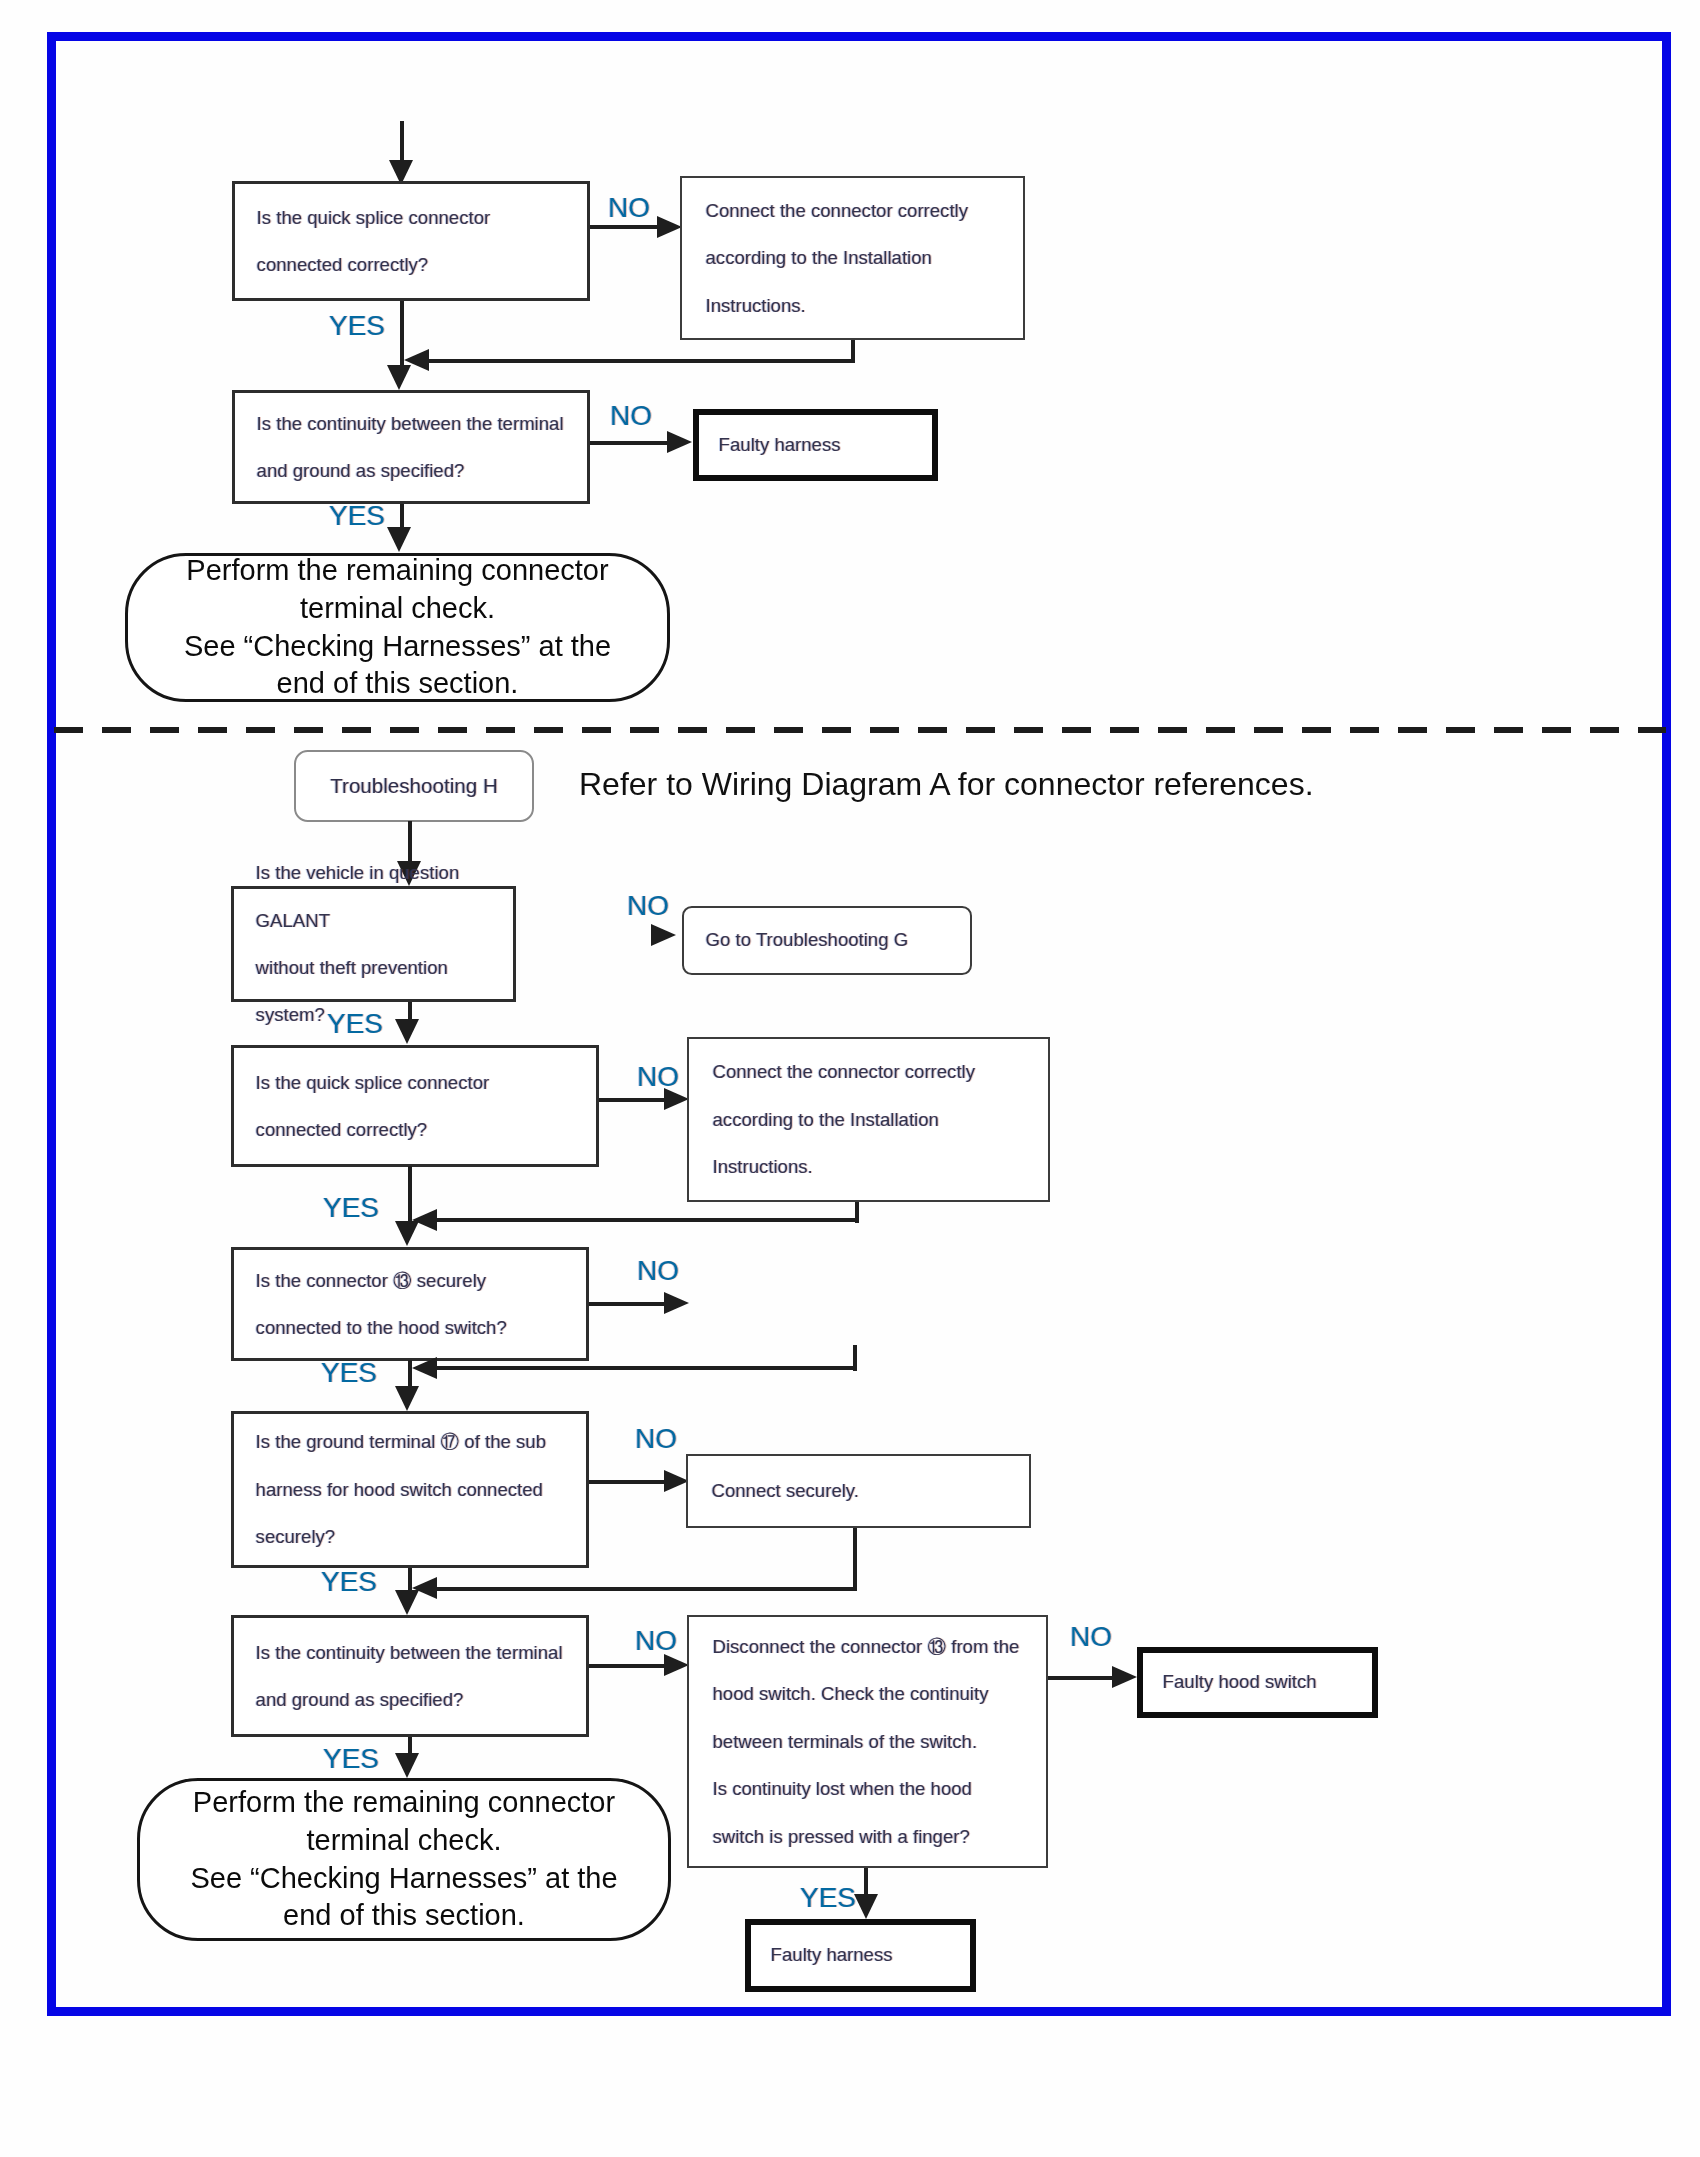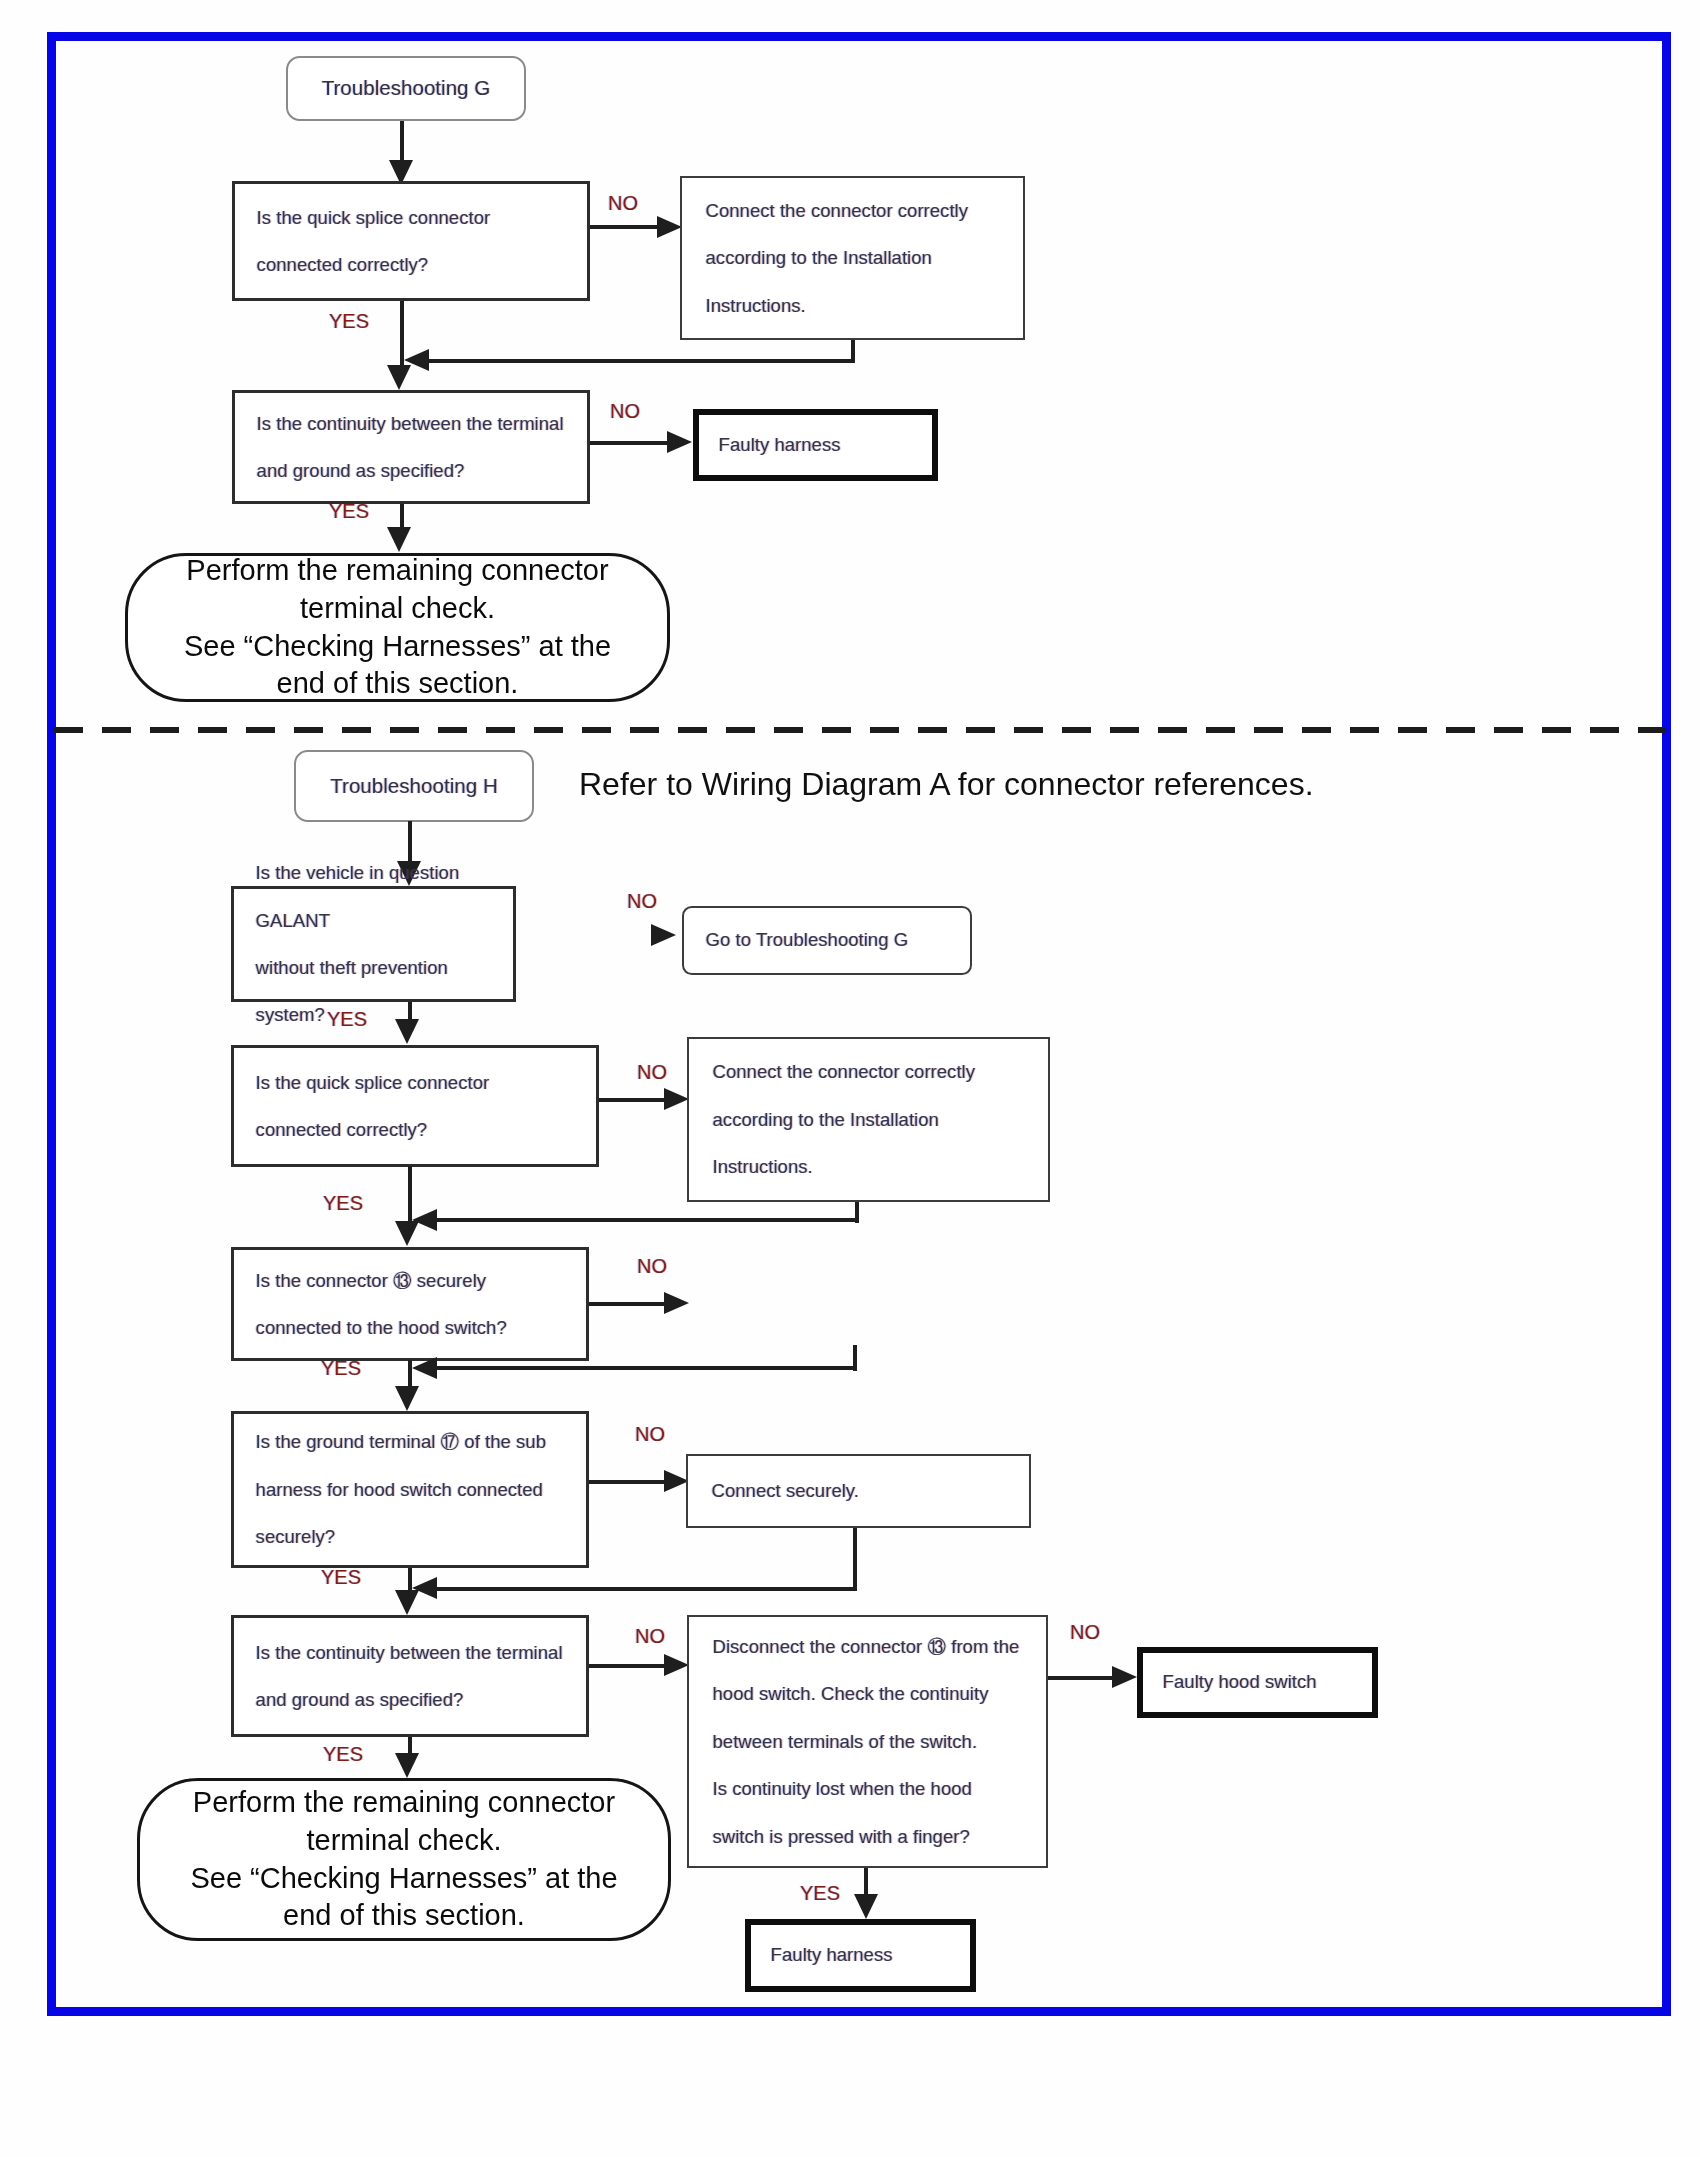--- a/index.html
+++ b/index.html
@@ -16,40 +16,39 @@
   .rbox2{border:2.9px solid #3c3c3c;border-radius:9.8px;padding:3.9px 9.8px 3.9px 21.6px;}
   .tbox{border:3.9px solid #151515;border-radius:61px;justify-content:center;text-align:center;}
   .scan{color:#33334d;font-size:18.6px;line-height:2.55;white-space:pre-line;
         text-shadow:1px 0 0 rgba(165,60,40,.28),-1px 0 0 rgba(40,80,175,.28);}
   .scan1{line-height:1.2;}
   .ttl{color:#2f2f49;font-size:20.6px;line-height:1.2;white-space:pre-line;
        text-shadow:1px 0 0 rgba(165,60,40,.25),-1px 0 0 rgba(40,80,175,.25);}
   .crisp{color:#0b0b0b;white-space:pre-line;}
   .term-txt{font-size:29px;line-height:1.3;}
   .note{position:absolute;font-size:32px;color:#101010;white-space:nowrap;}
-  .yn{position:absolute;font-size:20px;color:#7f1d1d;
+  .yn{position:absolute;font-size:28px;color:#0369a1;
       text-shadow:1px 0 0 rgba(165,60,40,.3),-1px 0 0 rgba(40,80,175,.3);}
   
   .ln{position:absolute;background:#1e1e1e;}
   .ah{position:absolute;width:0;height:0;}
   .ah-d{border-left:12.7px solid transparent;border-right:12.7px solid transparent;border-top:25.5px solid #1e1e1e;}
   .ah-r{border-top:11.8px solid transparent;border-bottom:11.8px solid transparent;border-left:25.5px solid #1e1e1e;}
   .ah-l{border-top:11.8px solid transparent;border-bottom:11.8px solid transparent;border-right:25.5px solid #1e1e1e;}
   .dash{position:absolute;height:5.9px;
         background:repeating-linear-gradient(90deg,#1c1c1c 0 29px,transparent 29px 48px);}
   .caption{position:absolute;font-weight:bold;font-size:52px;color:#060606;
            letter-spacing:-1px;white-space:nowrap;}
 </style>
 </head>
 <body>
 
 <div class="page">
   <div class="frame"></div>
 
-  <div class="node rbox ttl" style="left:286px;top:56px;width:240px;height:65px;">Troubleshooting G</div>
 
   <div class="ln" style="left:400px;top:121px;width:3.9px;height:41px;"></div>
   <div class="ah ah-d" style="left:389px;top:160px;"></div>
 
   <div class="node qbox scan" style="left:232px;top:181px;width:358px;height:120px;">Is the quick splice connector
 connected correctly?</div>
 
   <div class="yn" style="left:608px;top:192px;">NO</div>
   <div class="ln" style="left:590px;top:225px;width:71px;height:3.9px;"></div>
   <div class="ah ah-r" style="left:657px;top:216px;"></div>

